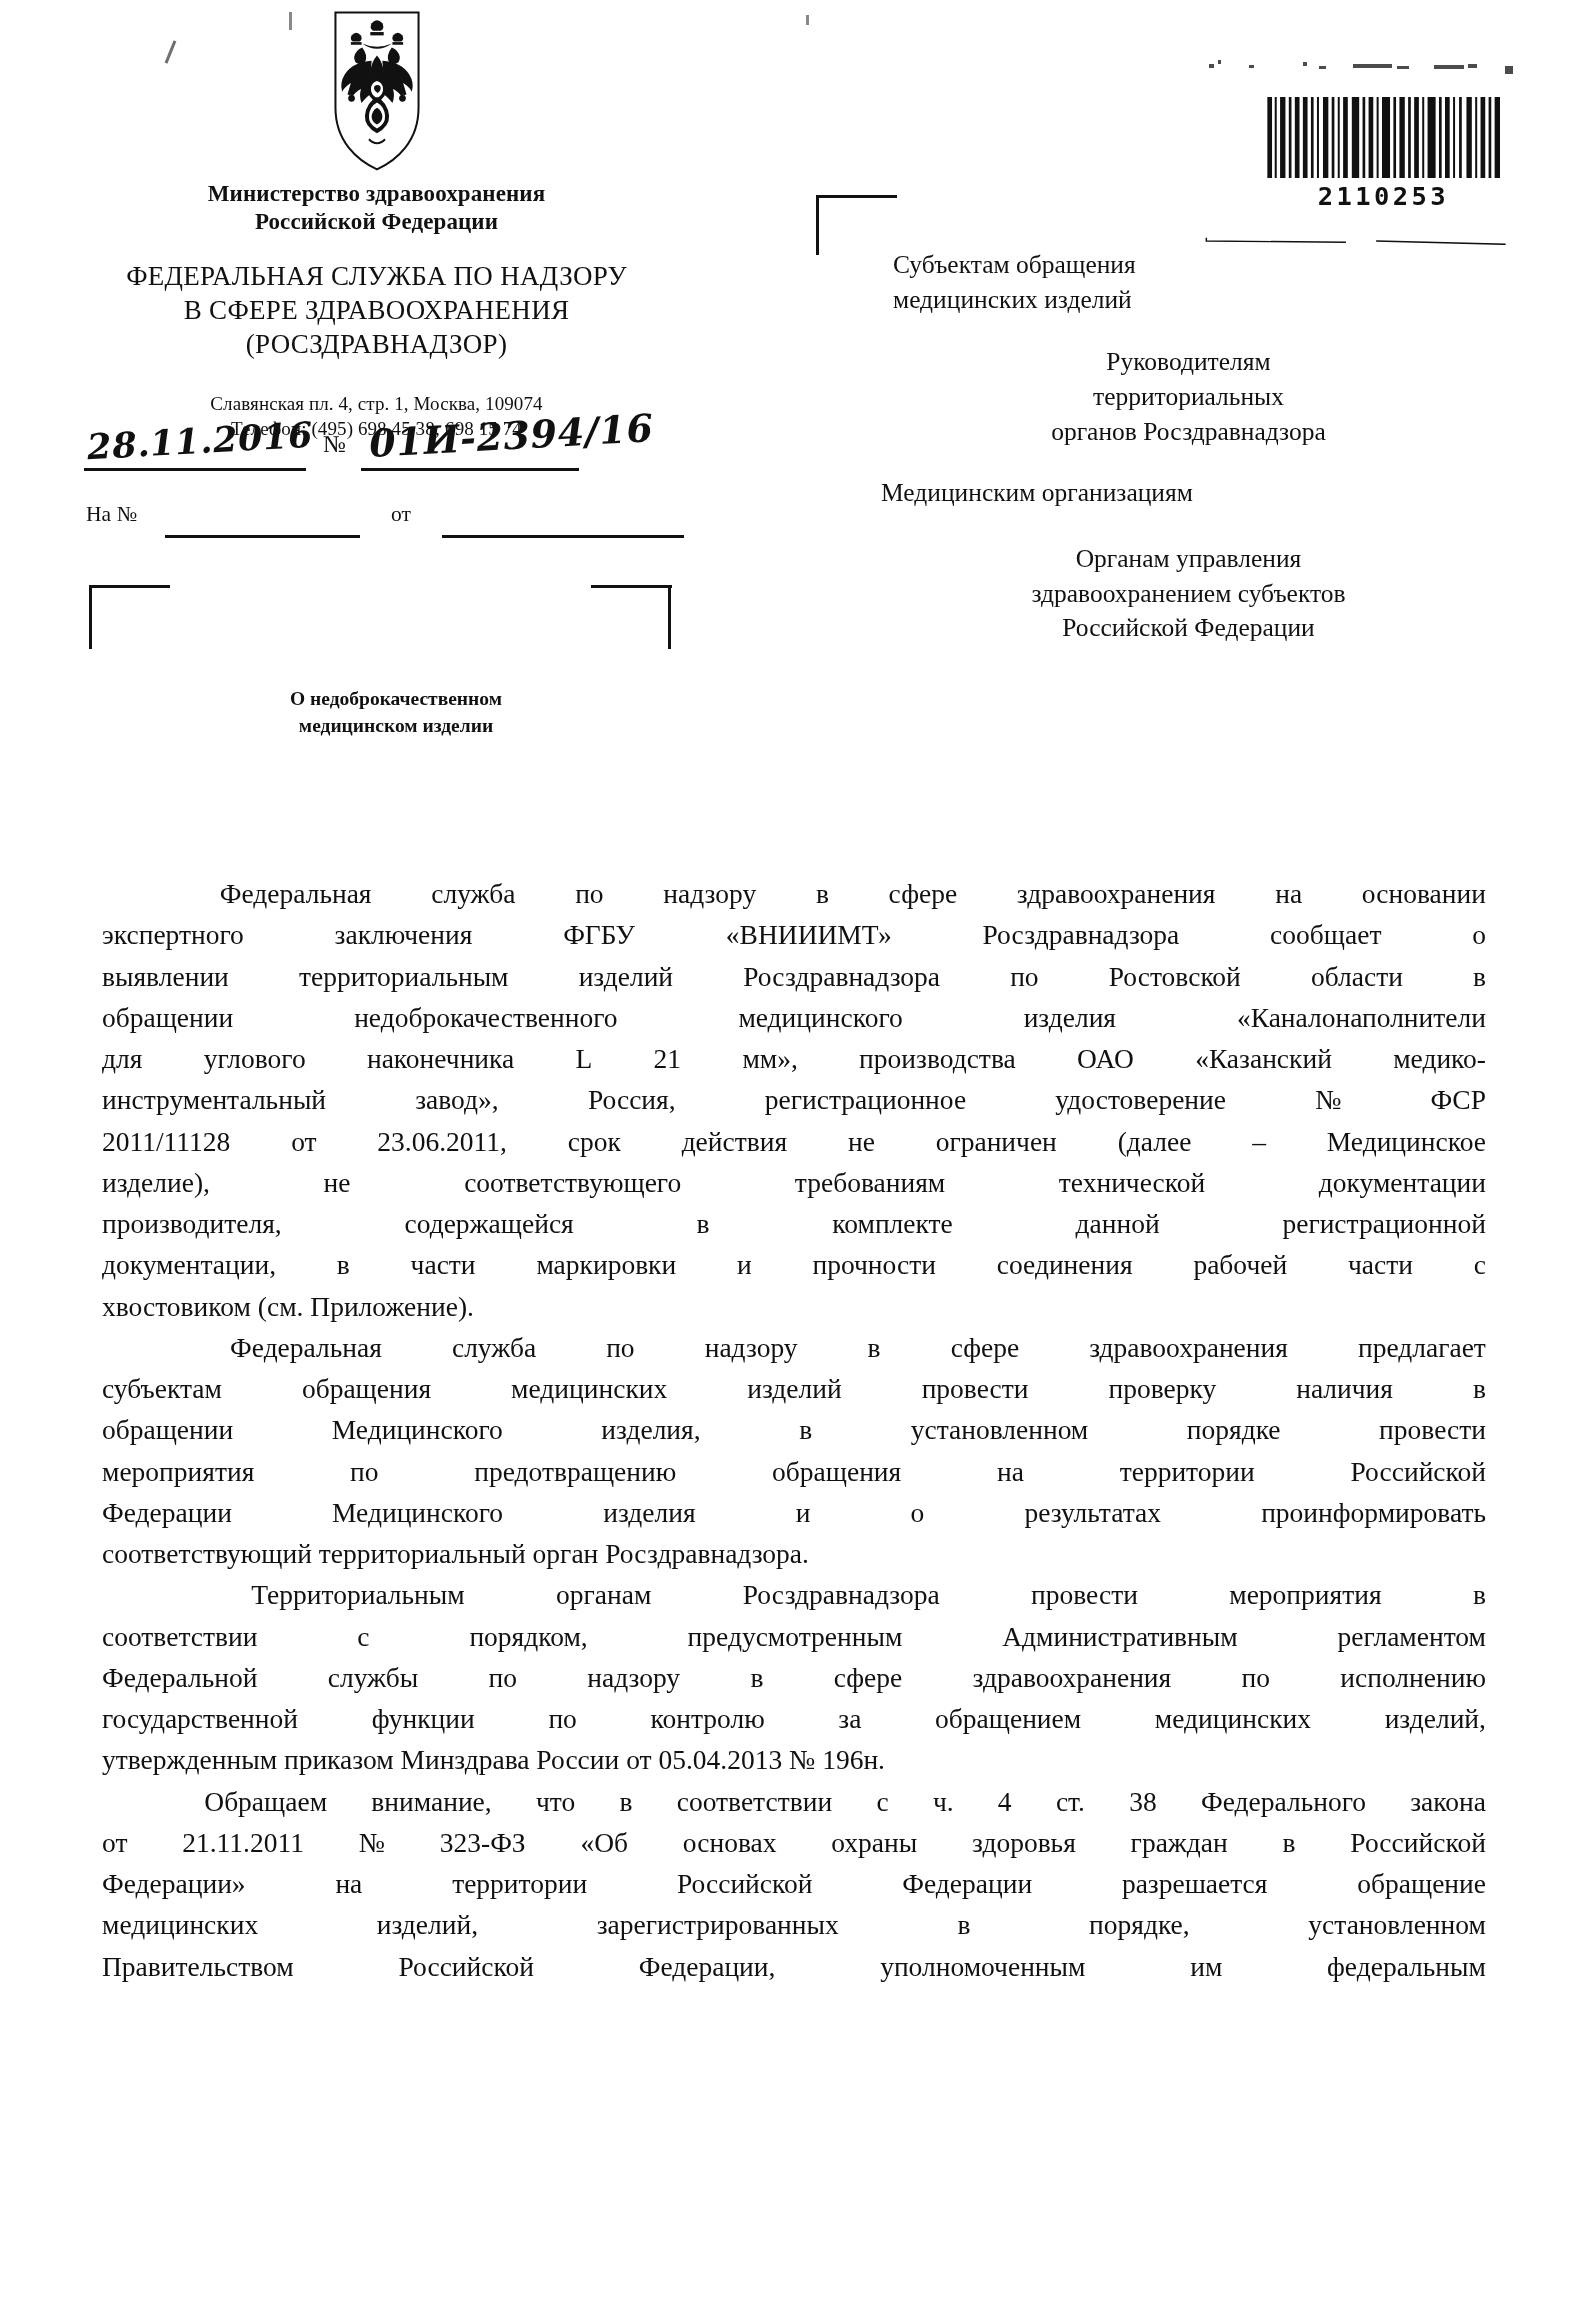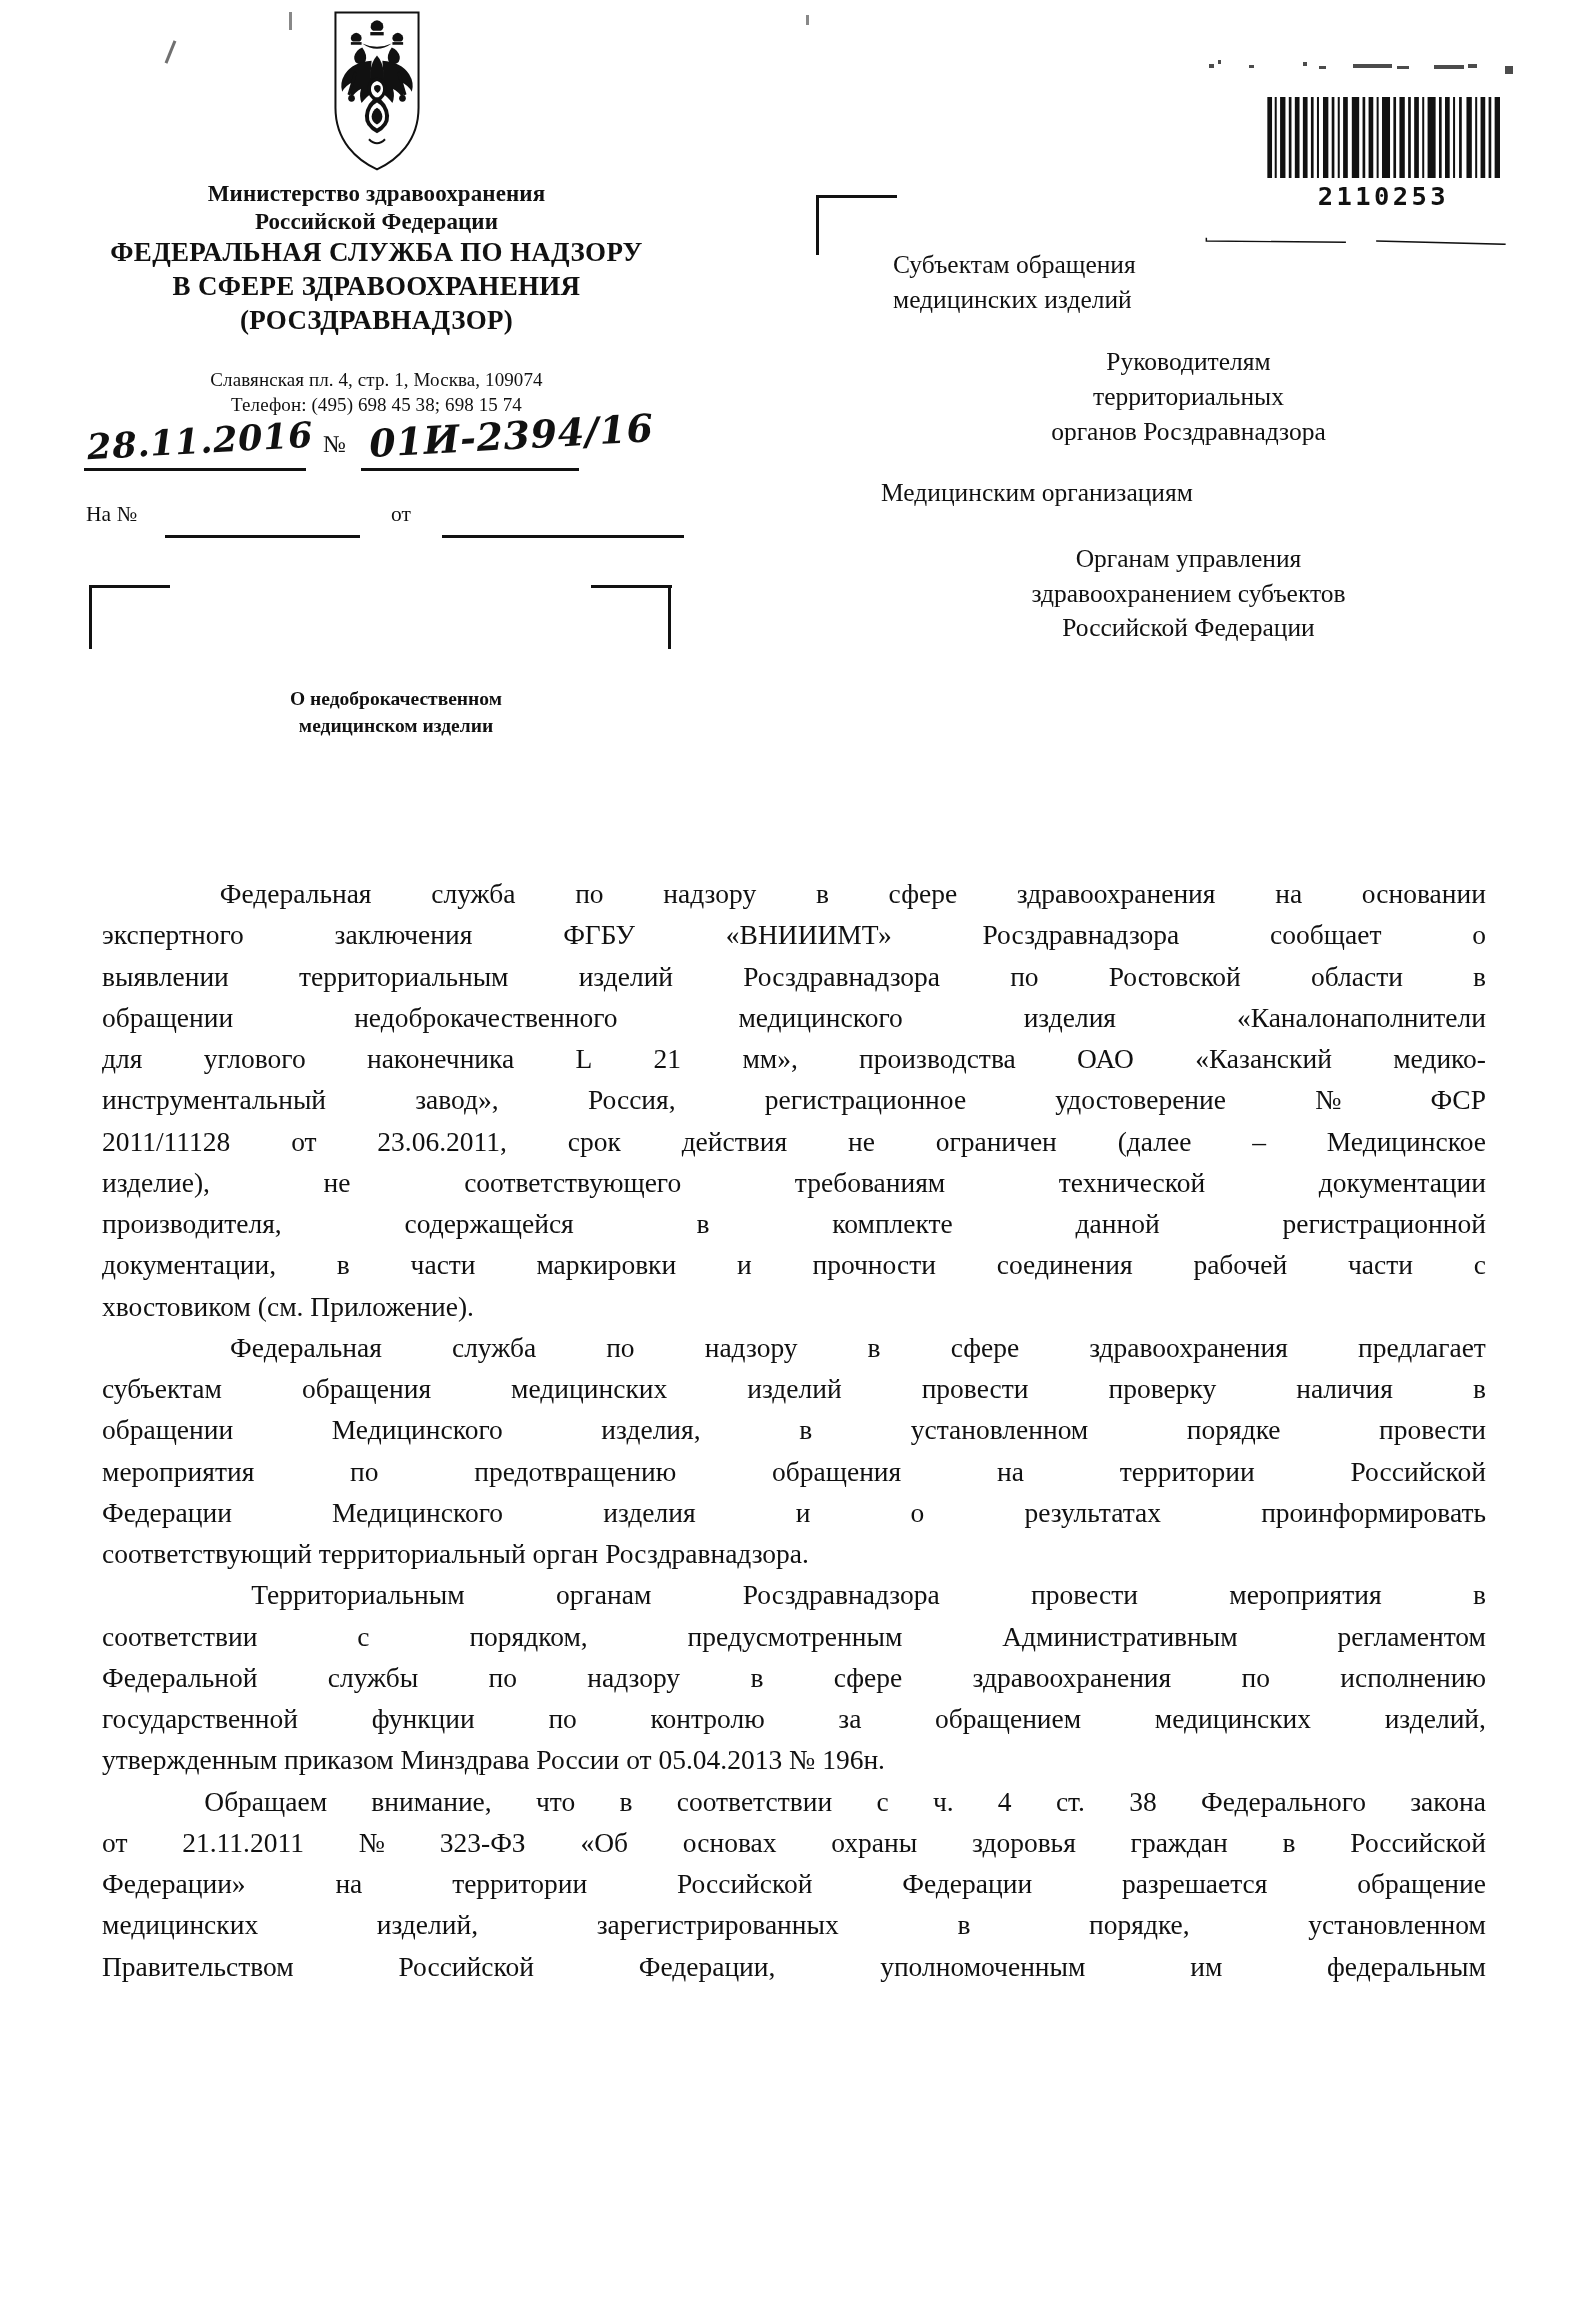--- a/index.html
+++ b/index.html
@@ -17,22 +17,22 @@
   .letterhead {
     position:absolute; left:81px; top:6.7px; width:591px; text-align:center;
   }
   .emblem { width:134px; height:168px; margin:0 auto 5.4px auto; display:block; }
 
   .ministry {
     font-weight:bold; font-size:23px; line-height:1.22; letter-spacing:0.1px;
     margin-top:1.3px;
   }
   .agency {
-    font-weight:bold; font-size:27px; line-height:1.25; letter-spacing:0.3px;
-    text-transform:uppercase;
+    font-weight:normal; font-size:27px; line-height:1.25; letter-spacing:0.3px;
+    margin-top:24px; text-transform:uppercase;
   }
   .addr {
     font-size:19px; line-height:1.32; margin-top:29.5px; letter-spacing:0.1px;
   }
 
   
   .regline {
     position:absolute; left:87px; top:416px; width:604px; height:74px;
   }
   .hand {

